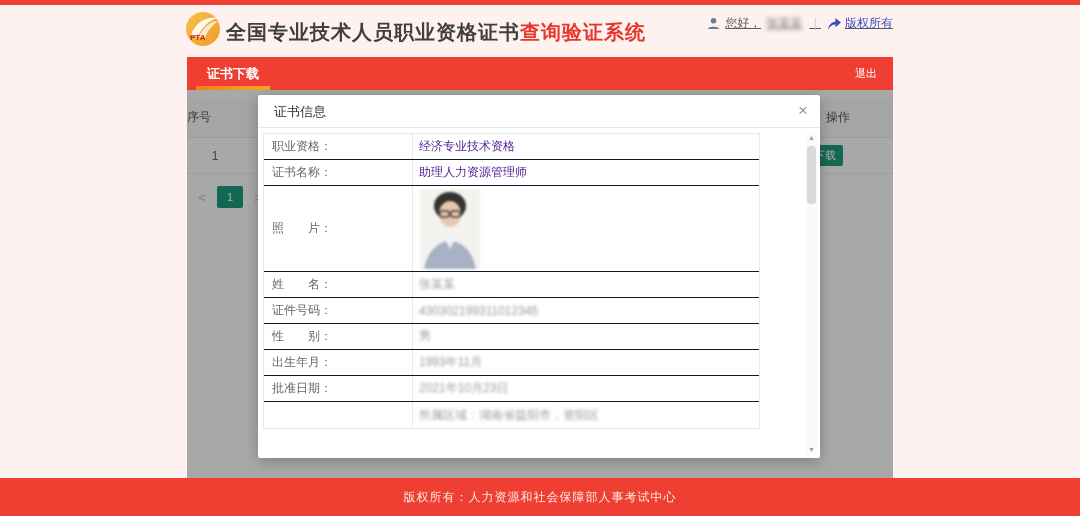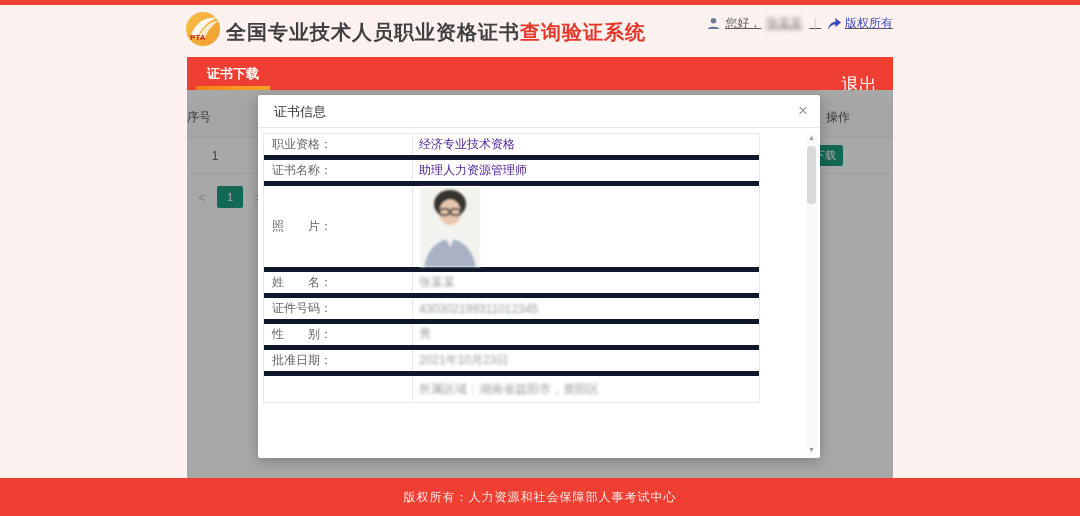--- a/index.html
+++ b/index.html
@@ -16,21 +16,21 @@
   .site-title .accent { color:#e6372b; }
   .userbox { position:absolute; top:15px; right:187px; display:flex; align-items:center; gap:5px; font-size:12px; color:#5a5a5a;text-decoration:underline; }
   .userbox .masked-name { color:#777; filter:blur(2px); }
   .userbox .sep { color:#c9c9c9; margin:0 2px; }
   .verify-link { color:#3a4bbf; text-decoration:none; display:flex; align-items:center; gap:4px; cursor:pointer; }
 
   
   .navbar { position:absolute; left:187px; top:57px; width:706px; height:33px; background:#ee3f32; }
   .nav-tab { position:absolute; left:6px; top:0; height:33px; line-height:33px; padding:0 14px; color:#fff; font-size:13px; font-weight:bold; cursor:pointer; }
   .nav-tab .tab-underline { position:absolute; left:3px; right:3px; bottom:0; height:4px; background:linear-gradient(90deg,#f57f17,#f9a825); }
-  .nav-logout { position:absolute; right:0; top:12px; height:33px; line-height:33px; padding:0 16px; color:#fff; font-size:18px; cursor:pointer; }
+  .nav-logout { position:absolute; right:0; top:0; height:33px; line-height:33px; padding:0 16px; color:#fff; font-size:11px; cursor:pointer; }
 
   
   .main { position:absolute; left:187px; top:90px; width:706px; height:388px; background:#fff; }
   .thead { position:absolute; left:0; top:8px; width:706px; height:40px; background:#fafafa; border-bottom:1px solid #ebebeb; display:flex; align-items:center; }
   .col-index { width:56px; font-size:12px; color:#555; }
   .col-action { margin-left:auto; width:110px; text-align:center; font-size:12px; color:#555; }
   .trow { position:absolute; left:0; top:48px; width:706px; height:36px; border-bottom:1px solid #f0f0f0; display:flex; align-items:center; }
   .cell-index { width:56px; text-align:center; font-size:12px; color:#666; }
   .cell-actions { margin-left:auto; width:150px; display:flex; gap:6px; align-items:center; }
   .btn-teal { background:#1e9e80; color:#fff; border:none; font-size:11px; padding:3px 7px; border-radius:2px; cursor:pointer; font-family:inherit; white-space:nowrap; }
@@ -40,21 +40,21 @@
 
   
   .dim { position:absolute; left:187px; top:90px; width:706px; height:388px; background:rgba(0,0,0,0.34); z-index:5; }
 
   
   .modal { position:absolute; left:258px; top:95px; width:562px; height:363px; background:#fff; z-index:10; box-shadow:0 3px 14px rgba(0,0,0,0.25); border-radius:2px; }
   .modal-header { position:relative; height:33px; line-height:33px; padding:0 16px; border-bottom:1px solid #e8e8e8; font-size:13px; color:#333; }
   .modal-close { position:absolute; right:12px; top:0; height:33px; line-height:31px; font-size:17px; color:#999; cursor:pointer; }
   .modal-body { position:absolute; left:0; top:33px; right:0; bottom:0; }
   .info-table { position:absolute; left:5px; top:5px; width:497px; border:1px solid #e9e9e9; }
-  .irow { display:flex; border-bottom:5px solid #0f172a; min-height:26px; }
+  .irow { display:flex; border-bottom:1px solid #0f172a; min-height:26px; }
   .irow:last-child { border-bottom:none; }
   .ilabel { width:149px; border-right:1px solid #e9e9e9; padding-left:8px; font-size:12px; color:#666; display:flex; align-items:center; }
   .ivalue { flex:1; padding-left:6px; font-size:12px; color:#4c1d95; display:flex; align-items:center; }
   .ivalue.masked { color:#9a9a9a; filter:blur(1.7px); }
   .irow.photo-row { height:86px; }
   .photo-frame { width:60px; height:80px; margin:3px 0 3px 1px; background:#f4f4f2; overflow:hidden; filter:blur(1px); }
 
   
   .msbar { position:absolute; right:3px; top:5px; bottom:4px; width:11px; background:#fafafa; }
   .msbar .arr { position:absolute; left:0; width:11px; font-size:7px; color:#9a9a9a; text-align:center; }
@@ -182,20 +182,24 @@
         <div class="irow">
           <div class="ilabel">证件号码：</div>
           <div class="ivalue masked">430302199311012345</div>
         </div>
 
         <div class="irow">
           <div class="ilabel">性　　别：</div>
           <div class="ivalue masked">男</div>
         </div>
 
+        <div class="irow">
+          <div class="ilabel">出生年月：</div>
+          <div class="ivalue masked">1993年11月</div>
+        </div>
 
         <div class="irow">
           <div class="ilabel">批准日期：</div>
           <div class="ivalue masked">2021年10月23日</div>
         </div>
 
         <div class="irow">
           <div class="ilabel"></div>
           <div class="ivalue masked">所属区域：湖南省益阳市，资阳区</div>
         </div>

